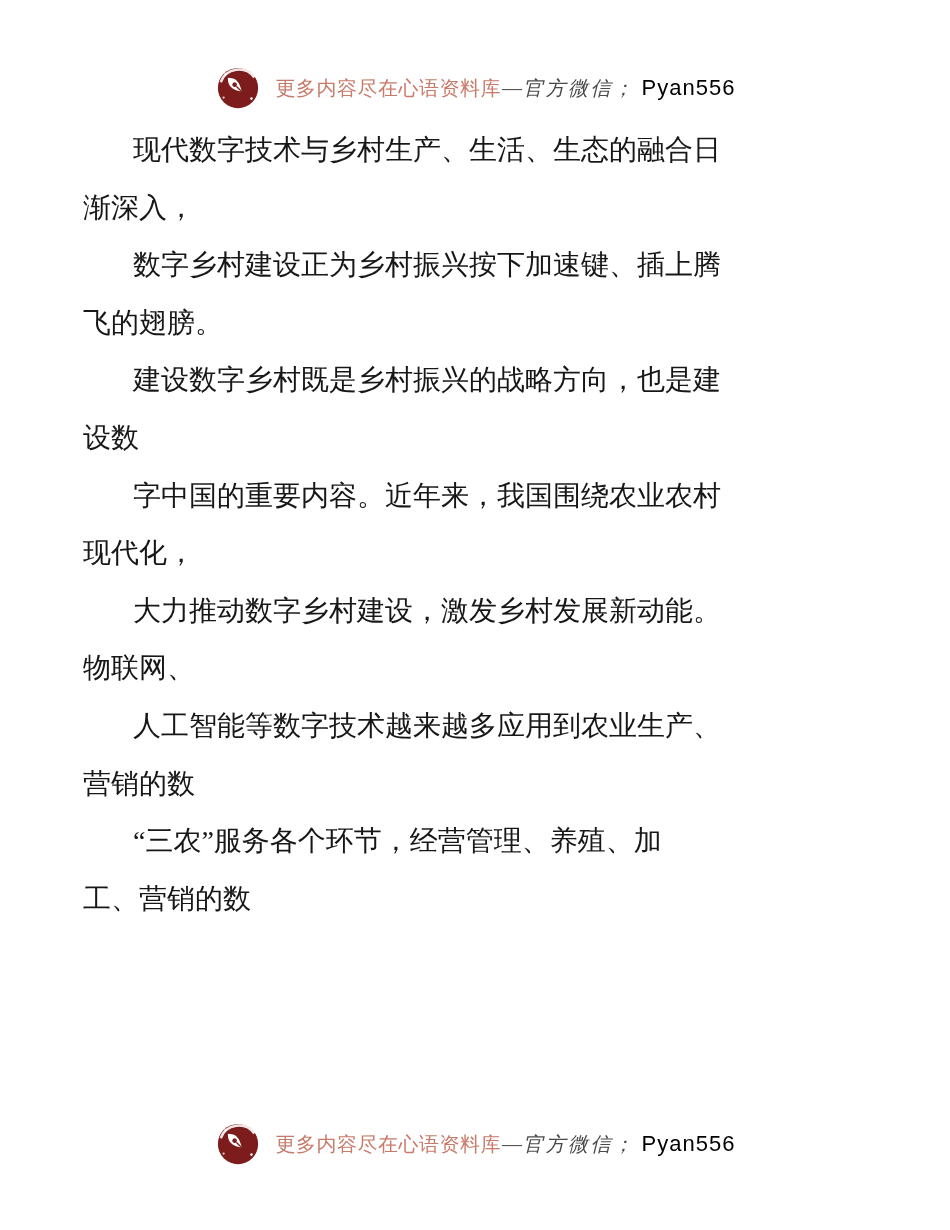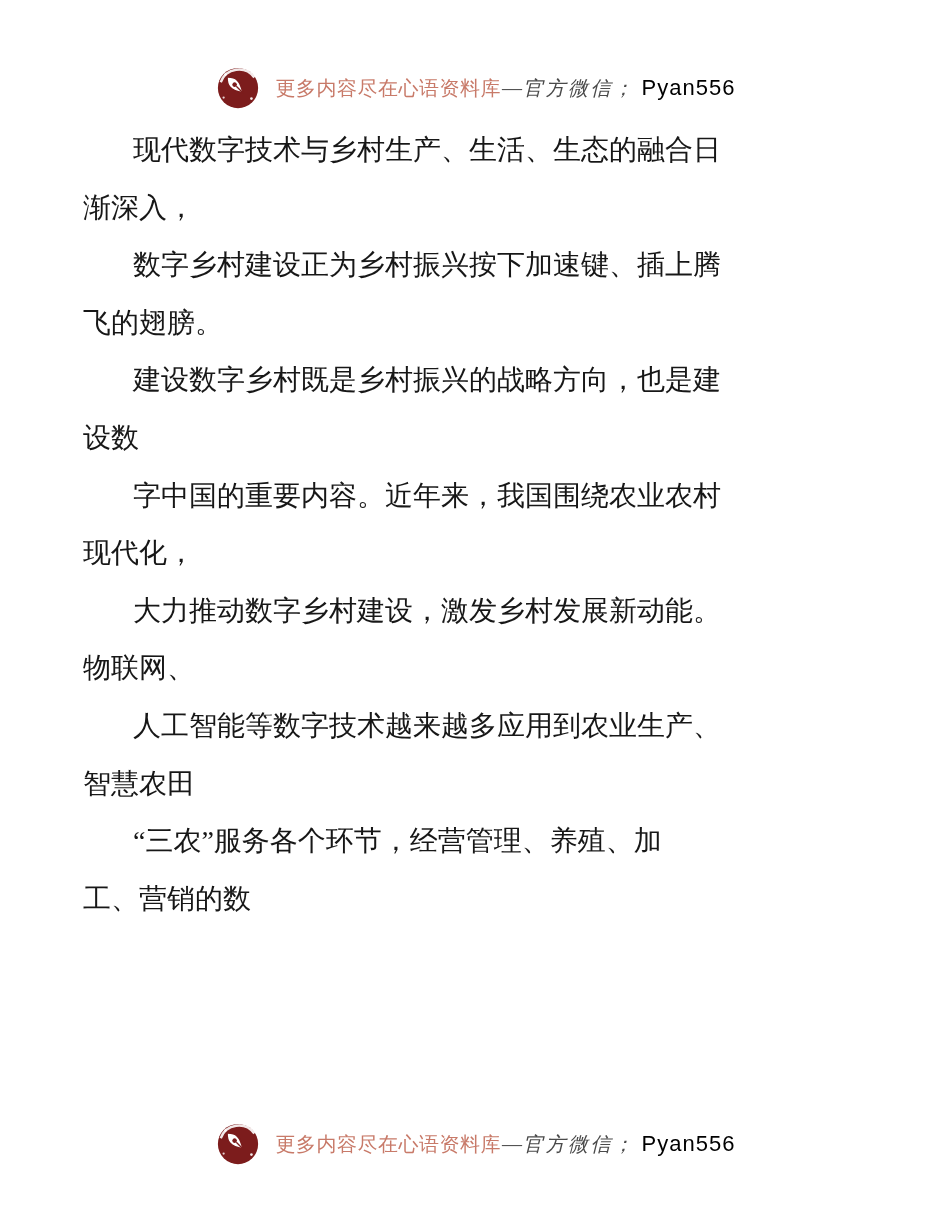--- a/index.html
+++ b/index.html
@@ -132,21 +132,21 @@
       <span class="line">现代化，</span>
     </p>
 
     <p class="para">
       <span class="line indent">大力推动数字乡村建设，激发乡村发展新动能。</span>
       <span class="line">物联网、</span>
     </p>
 
     <p class="para">
       <span class="line indent">人工智能等数字技术越来越多应用到农业生产、</span>
-      <span class="line">智慧农田</span>
+      <span class="line">营销的数</span>
     </p>
 
     <p class="para">
       <span class="line indent">“三农”服务各个环节，经营管理、养殖、加</span>
       <span class="line">工、营销的数</span>
     </p>
 
 
   </div>
 

